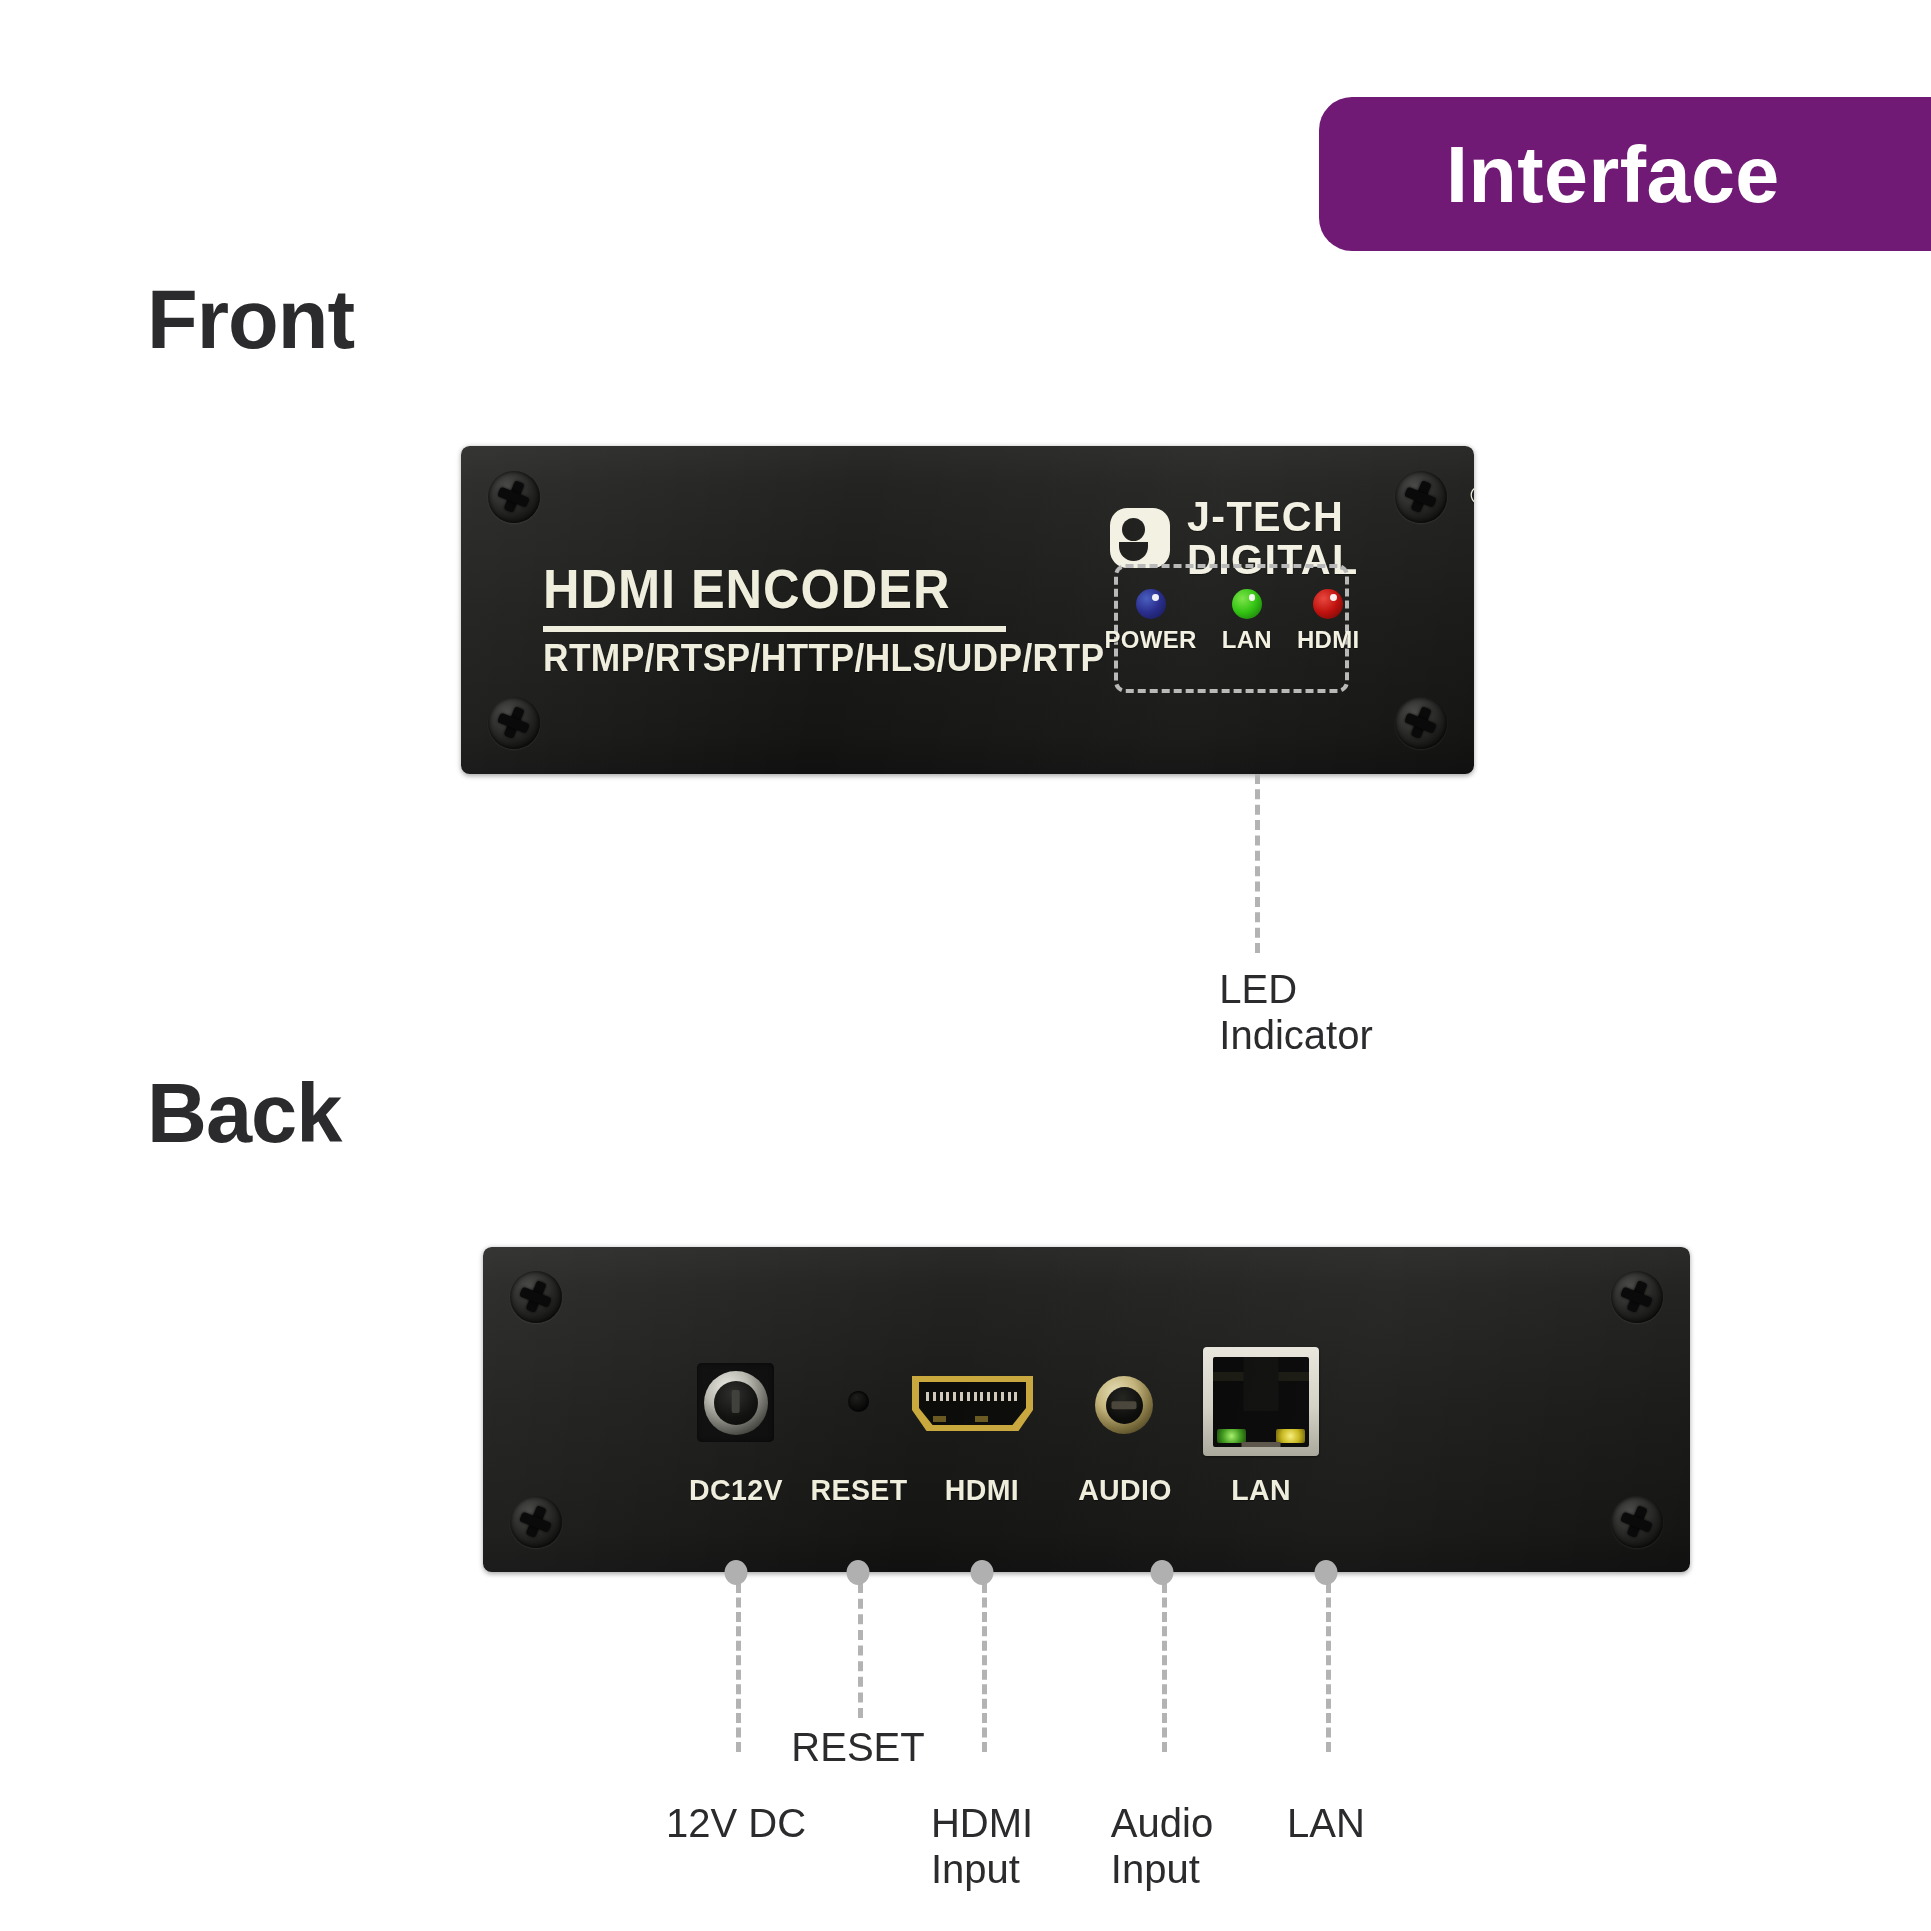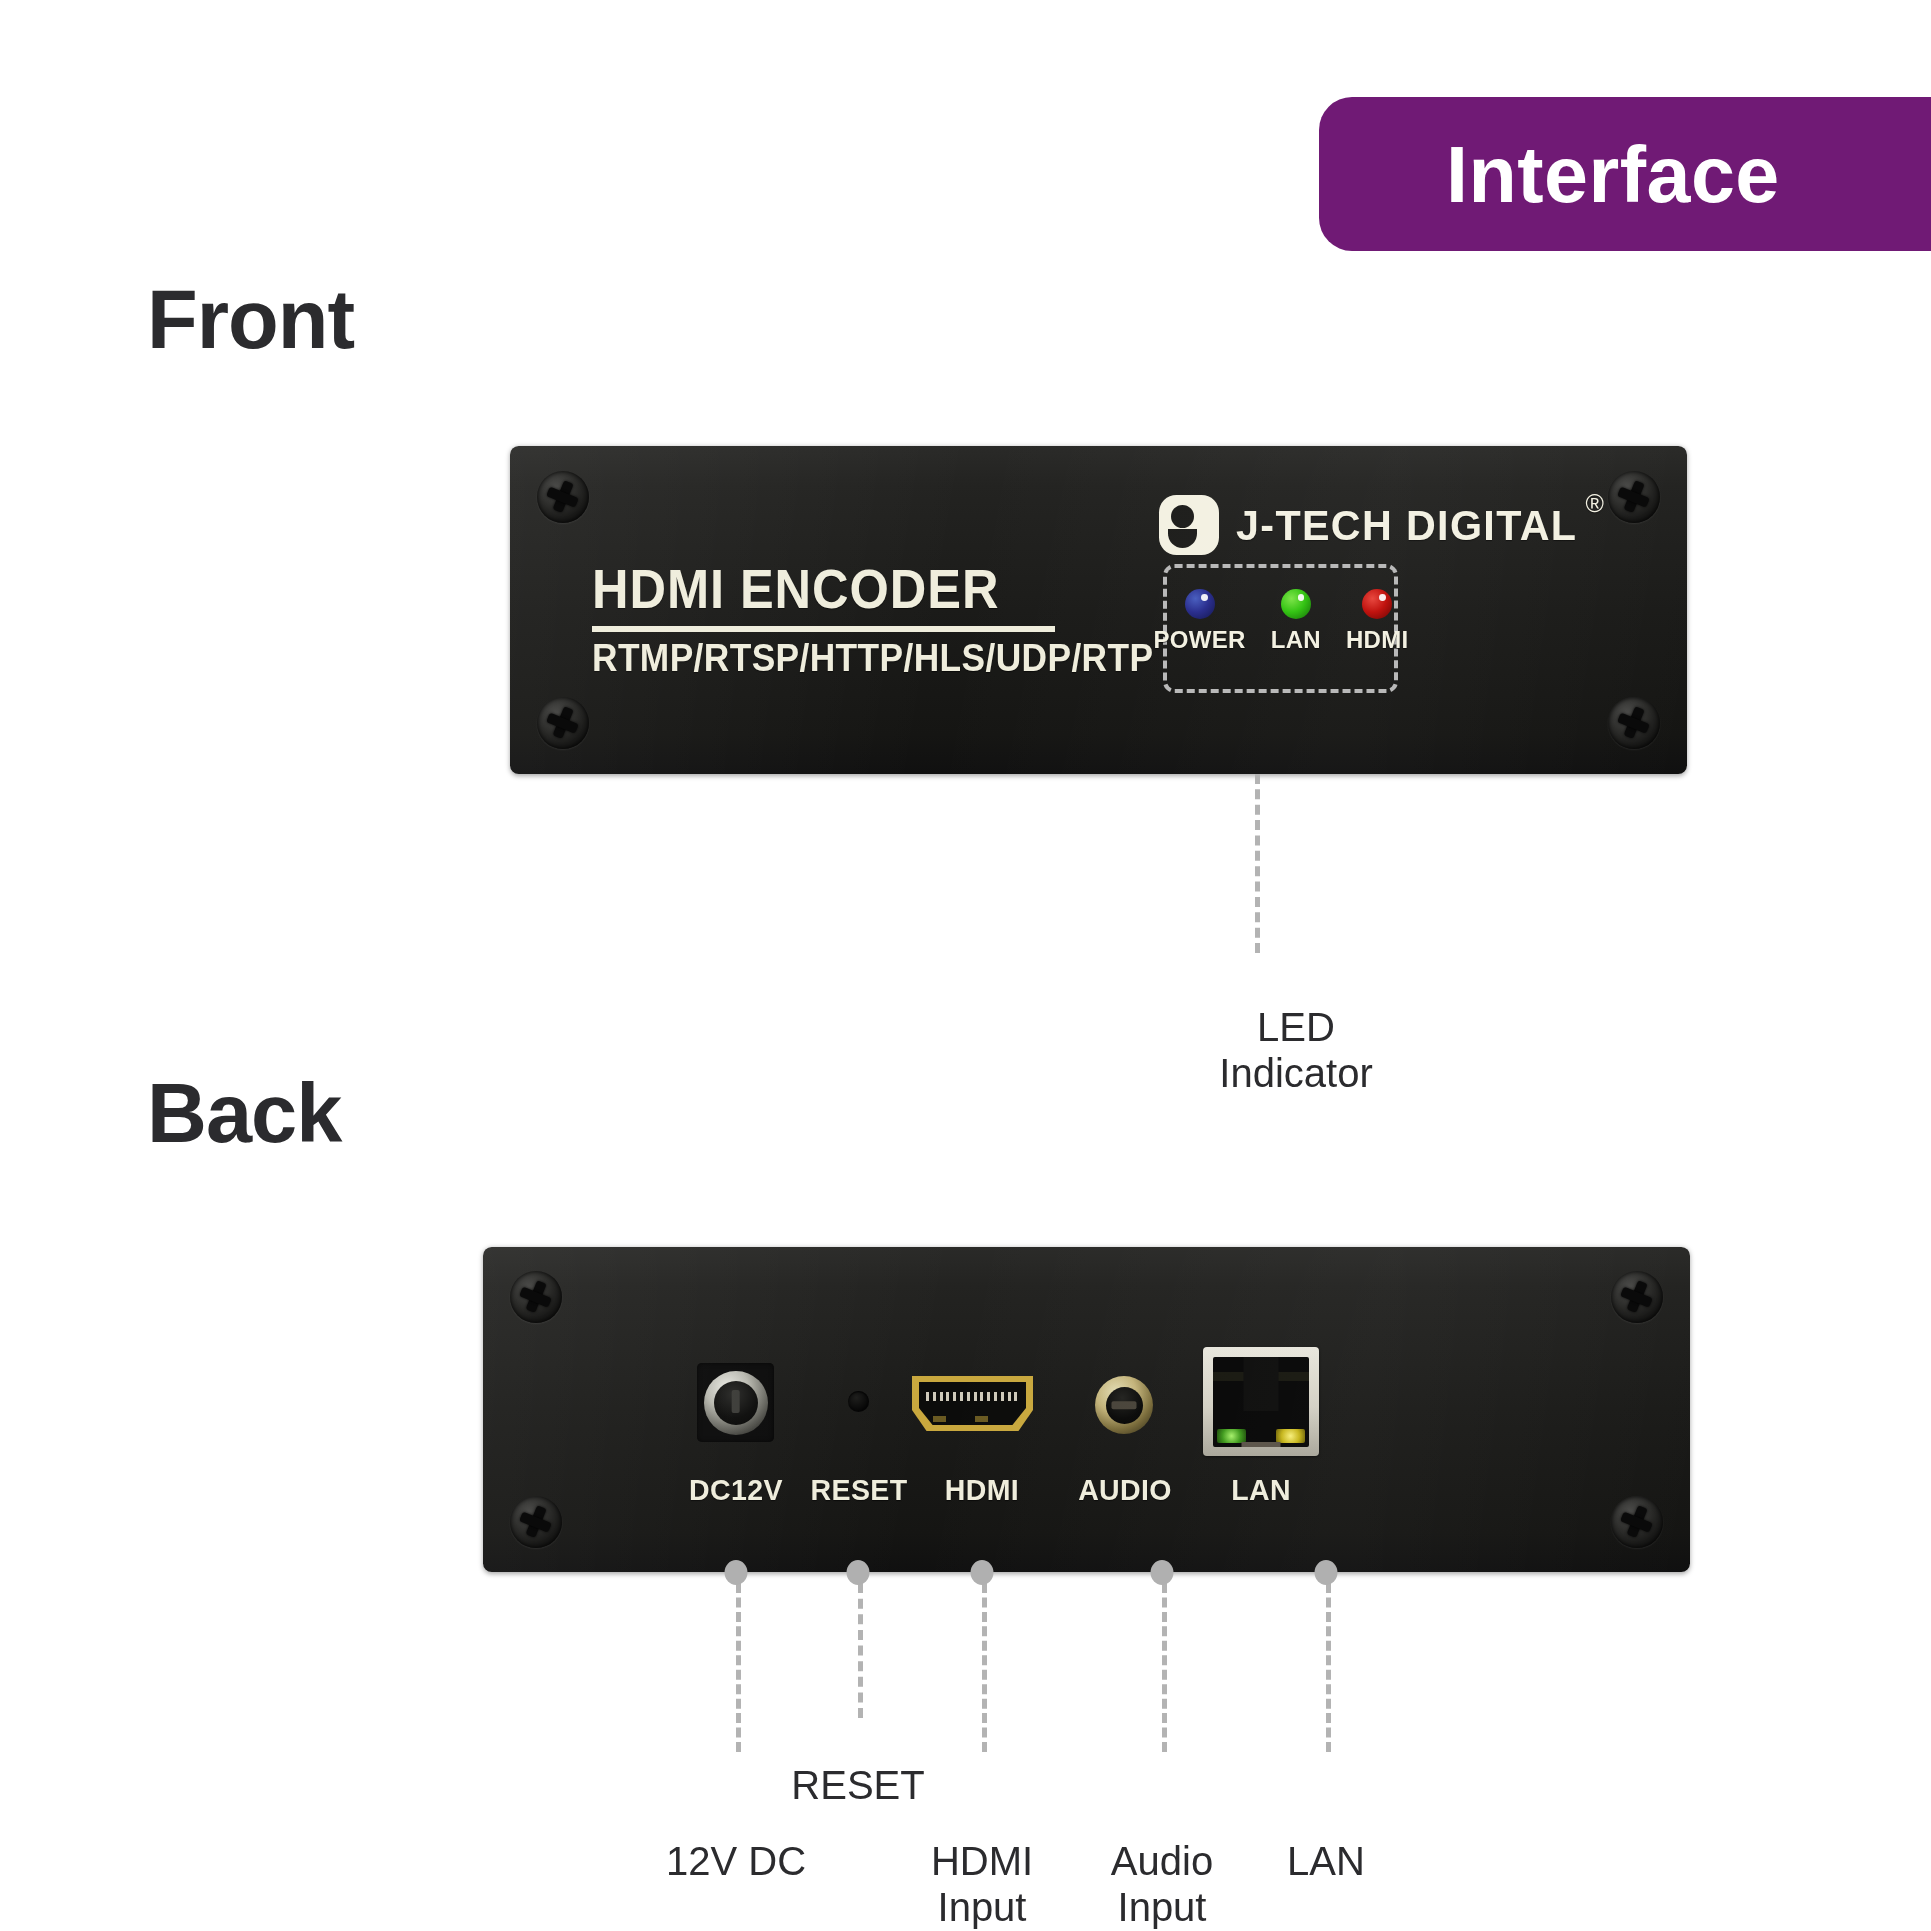--- a/index.html
+++ b/index.html
@@ -64,21 +64,21 @@
   }
   .panel::after {
     content: "";
     position: absolute;
     inset: 0;
     border-radius: 8.7px;
     background: linear-gradient(100deg, rgba(255,255,255,0.055) 0%, rgba(255,255,255,0.0) 38%, rgba(255,255,255,0.03) 72%, rgba(255,255,255,0) 100%);
     pointer-events: none;
   }
 
-  .panel-front { left: 510px; top: 446px; width: 1177px; height: 328px; }
+  .panel-front { left: 461px; top: 446px; width: 1013px; height: 328px; }
   .panel-back  { left: 483px; top: 1247px; width: 1207px; height: 325px; }
 
   
   .screw {
     position: absolute;
     width: 52px;
     height: 52px;
     border-radius: 50%;
     background: radial-gradient(circle at 36% 30%, #4b4b49 0%, #2c2c2a 42%, #111110 78%, #080808 100%);
     box-shadow: inset 0 0 4.8px rgba(0,0,0,0.9), 0 1px 1.9px rgba(255,255,255,0.08);
@@ -252,24 +252,23 @@
     border-radius: 50%;
     background: #b0b0b0;
     transform: translateX(-50%);
     z-index: 2;
   }
   .callout {
     position: absolute;
     color: #2B2B2E;
     font-size: 40px;
     line-height: 1.16;
-    text-align: center;
+    text-align: left;
     white-space: pre-line;
     transform: translateX(-50%);
-    margin-top: 38px;
   }
 
   
   .port-label {
     position: absolute;
     color: #EFEDDC;
     font-size: 30px;
     font-weight: bold;
     letter-spacing: 0.4px;
     line-height: 1;

